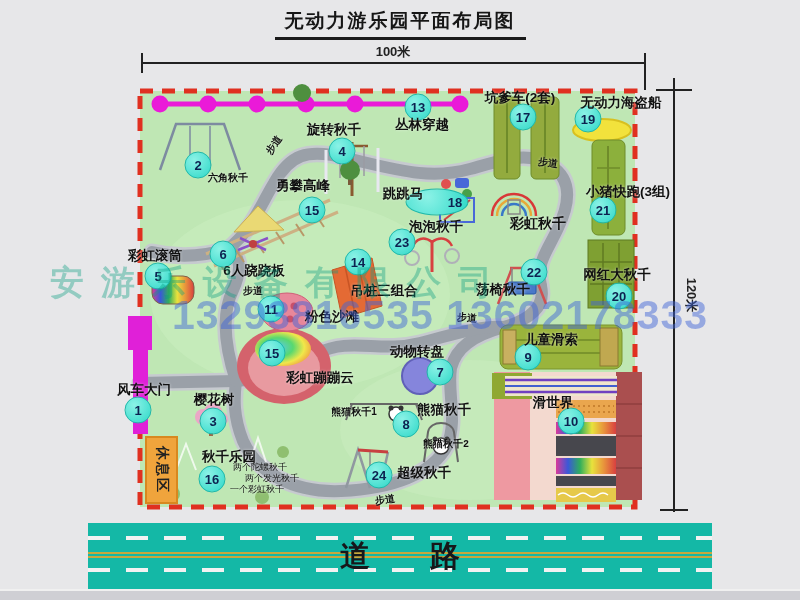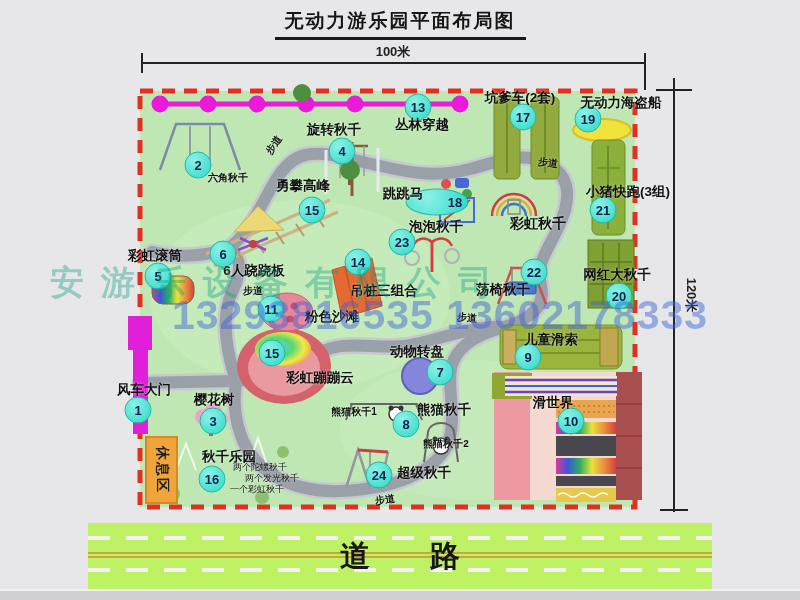--- a/index.html
+++ b/index.html
@@ -18,21 +18,21 @@
           padding:0 10px 3px 10px;border-bottom:3px solid #1a1a1a;letter-spacing:2px;}
   .dim-label{position:absolute;font-size:13px;font-weight:bold;color:#222;transform:translate(-50%,-50%);}
   #dim-height-label{transform:translate(-50%,-50%) rotate(90deg);}
   #rest-area{position:absolute;left:145px;top:436px;width:33px;height:68px;background:#f0a43c;
           border:2px solid #d8881f;box-sizing:border-box;display:flex;align-items:center;justify-content:center;}
   #rest-area span{transform:rotate(90deg);font-size:14px;font-weight:bold;color:#222;white-space:nowrap;letter-spacing:2px;}
   #wm-company{position:absolute;left:50px;top:260px;font-size:34px;font-weight:bold;
           letter-spacing:17px;color:rgba(10,158,128,0.38);white-space:nowrap;}
   #wm-phone{position:absolute;left:172px;top:292px;font-size:41px;font-weight:bold;
           letter-spacing:1px;color:rgba(62,100,215,0.48);white-space:nowrap;}
-  #road{position:absolute;left:88px;top:523px;width:624px;height:66px;background:#bef264;}
+  #road{position:absolute;left:88px;top:523px;width:624px;height:66px;background:#14b8a6;}
   #road .dash{position:absolute;left:0;width:100%;height:4px;
           background:repeating-linear-gradient(90deg,#f2f2f2 0 22px,transparent 22px 38px);}
   #road .yellow{position:absolute;left:0;width:100%;height:2px;background:#c8a83c;}
   #road-label{position:absolute;left:50%;top:50%;transform:translate(-50%,-50%);
           font-size:30px;font-weight:bold;color:#17171a;white-space:nowrap;}
   #below-road{position:absolute;left:0;top:589px;width:800px;height:11px;background:#cfcfd4;border-top:2px solid #f0f0f0;}
 </style>
 </head>
 <body>
 

